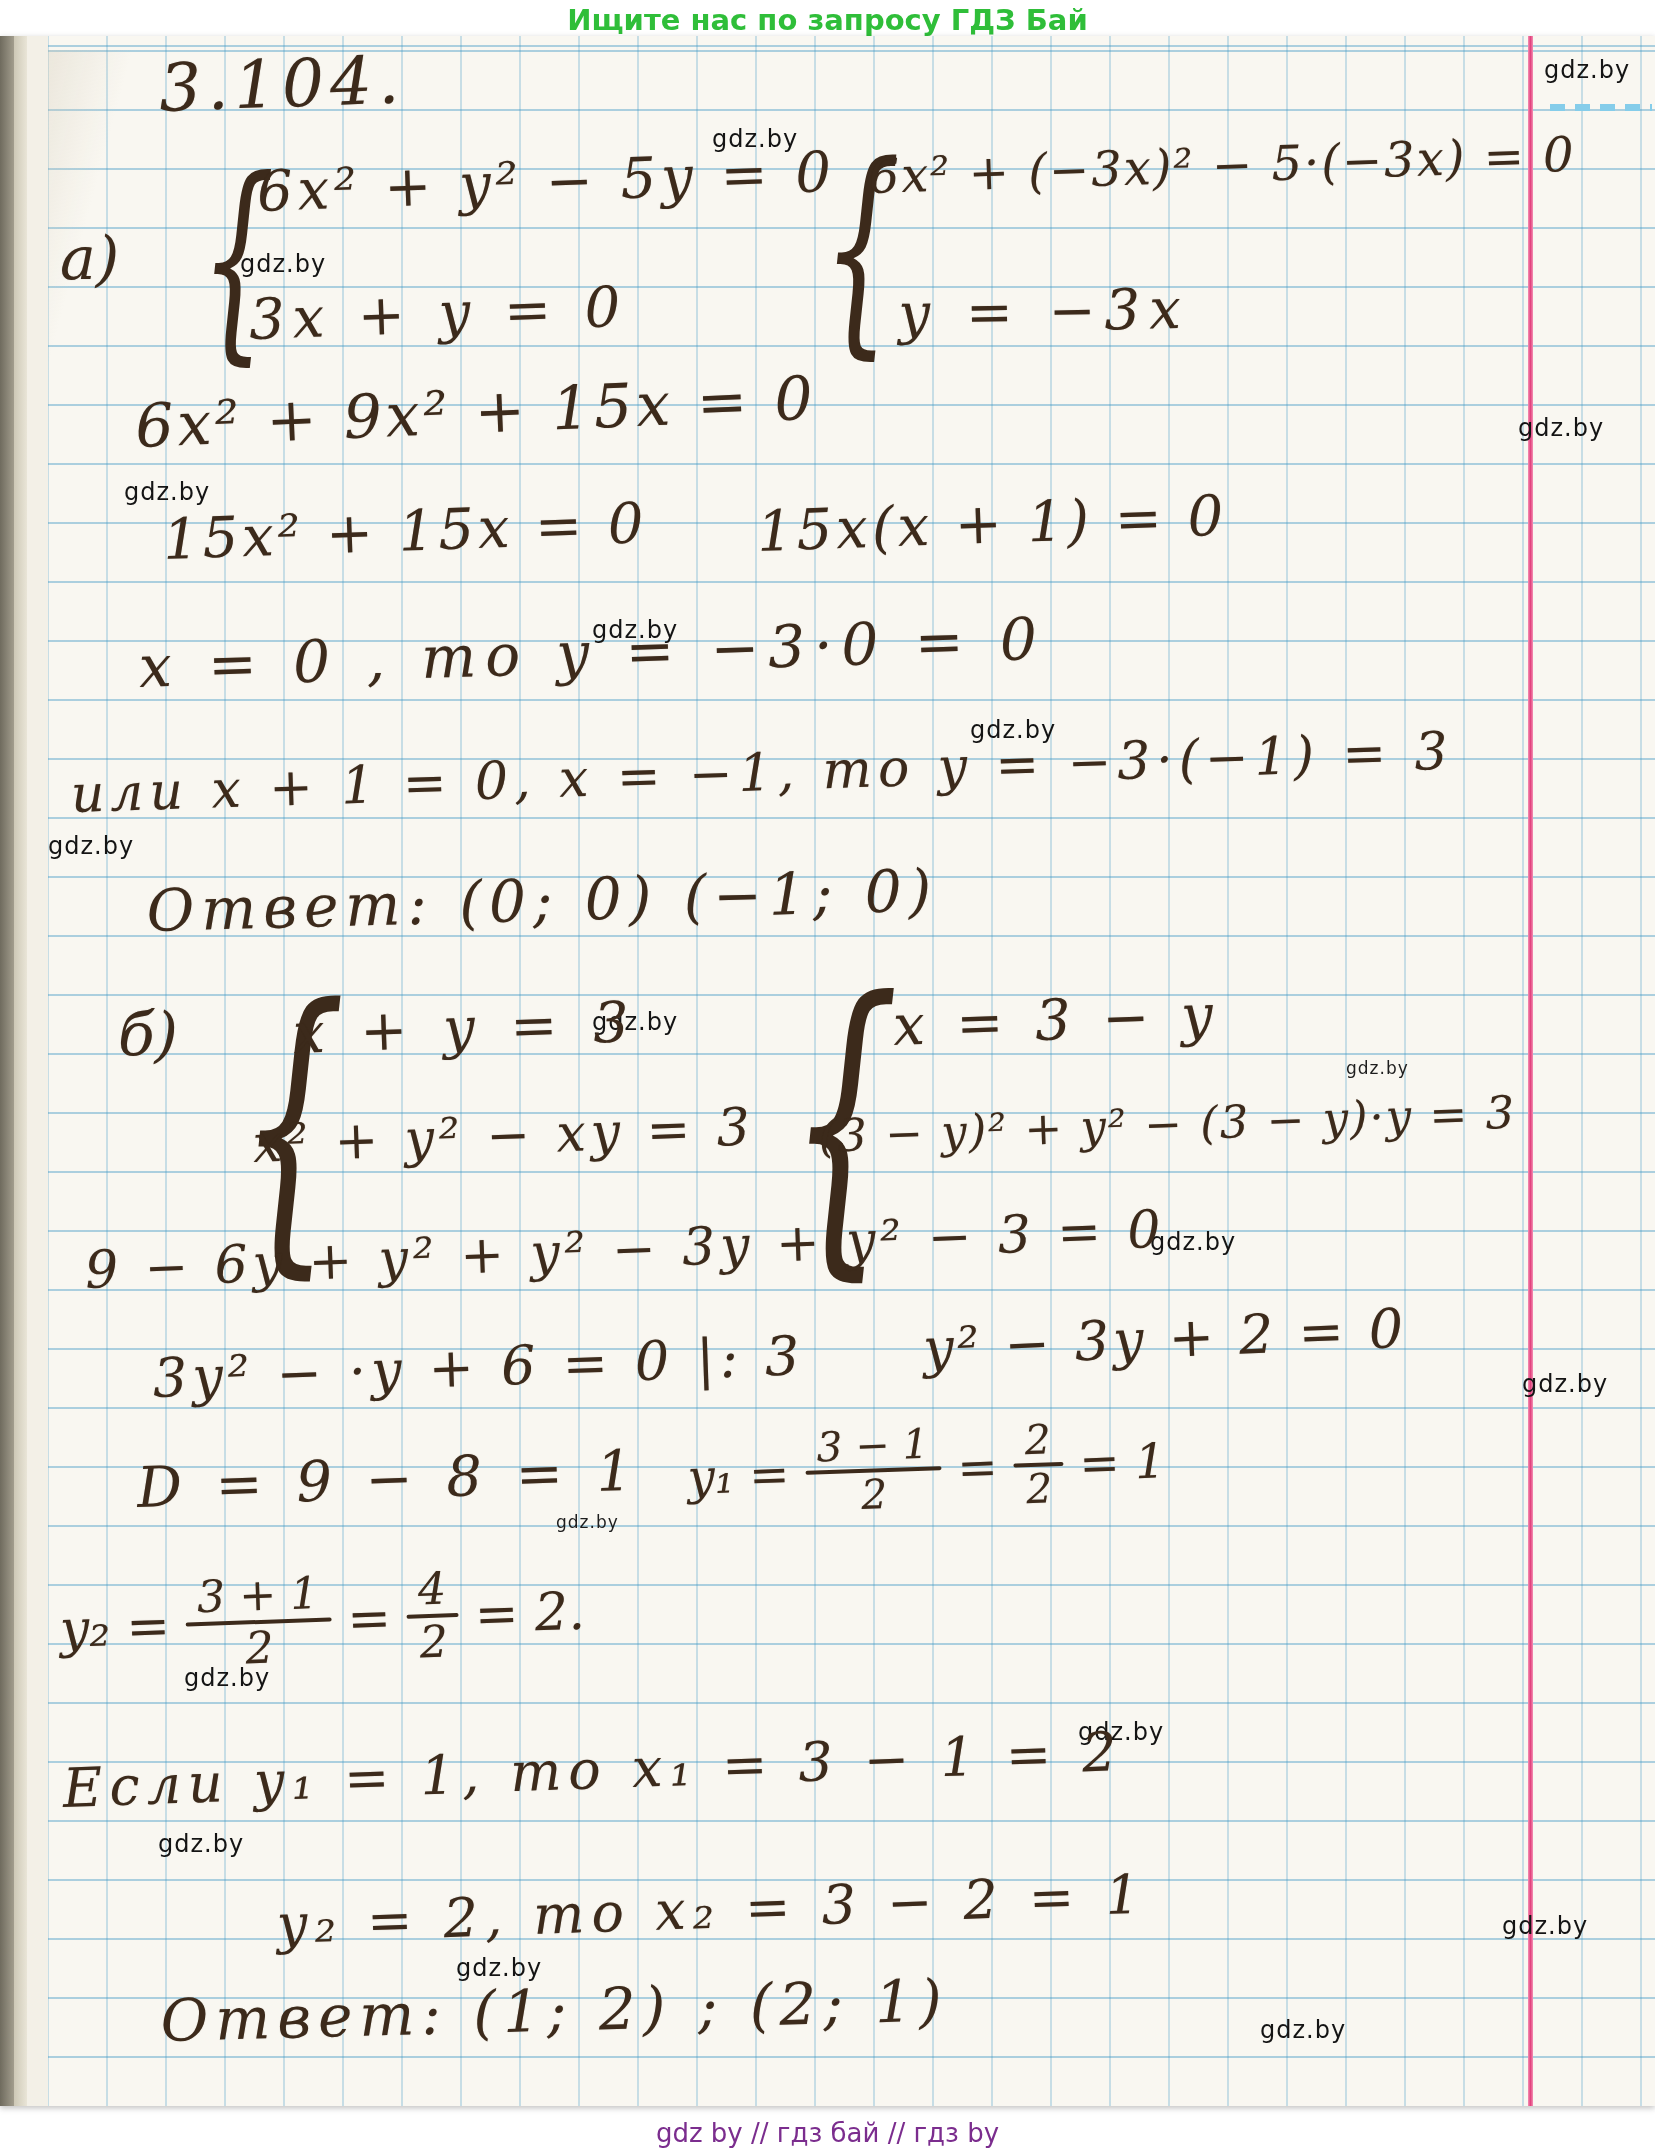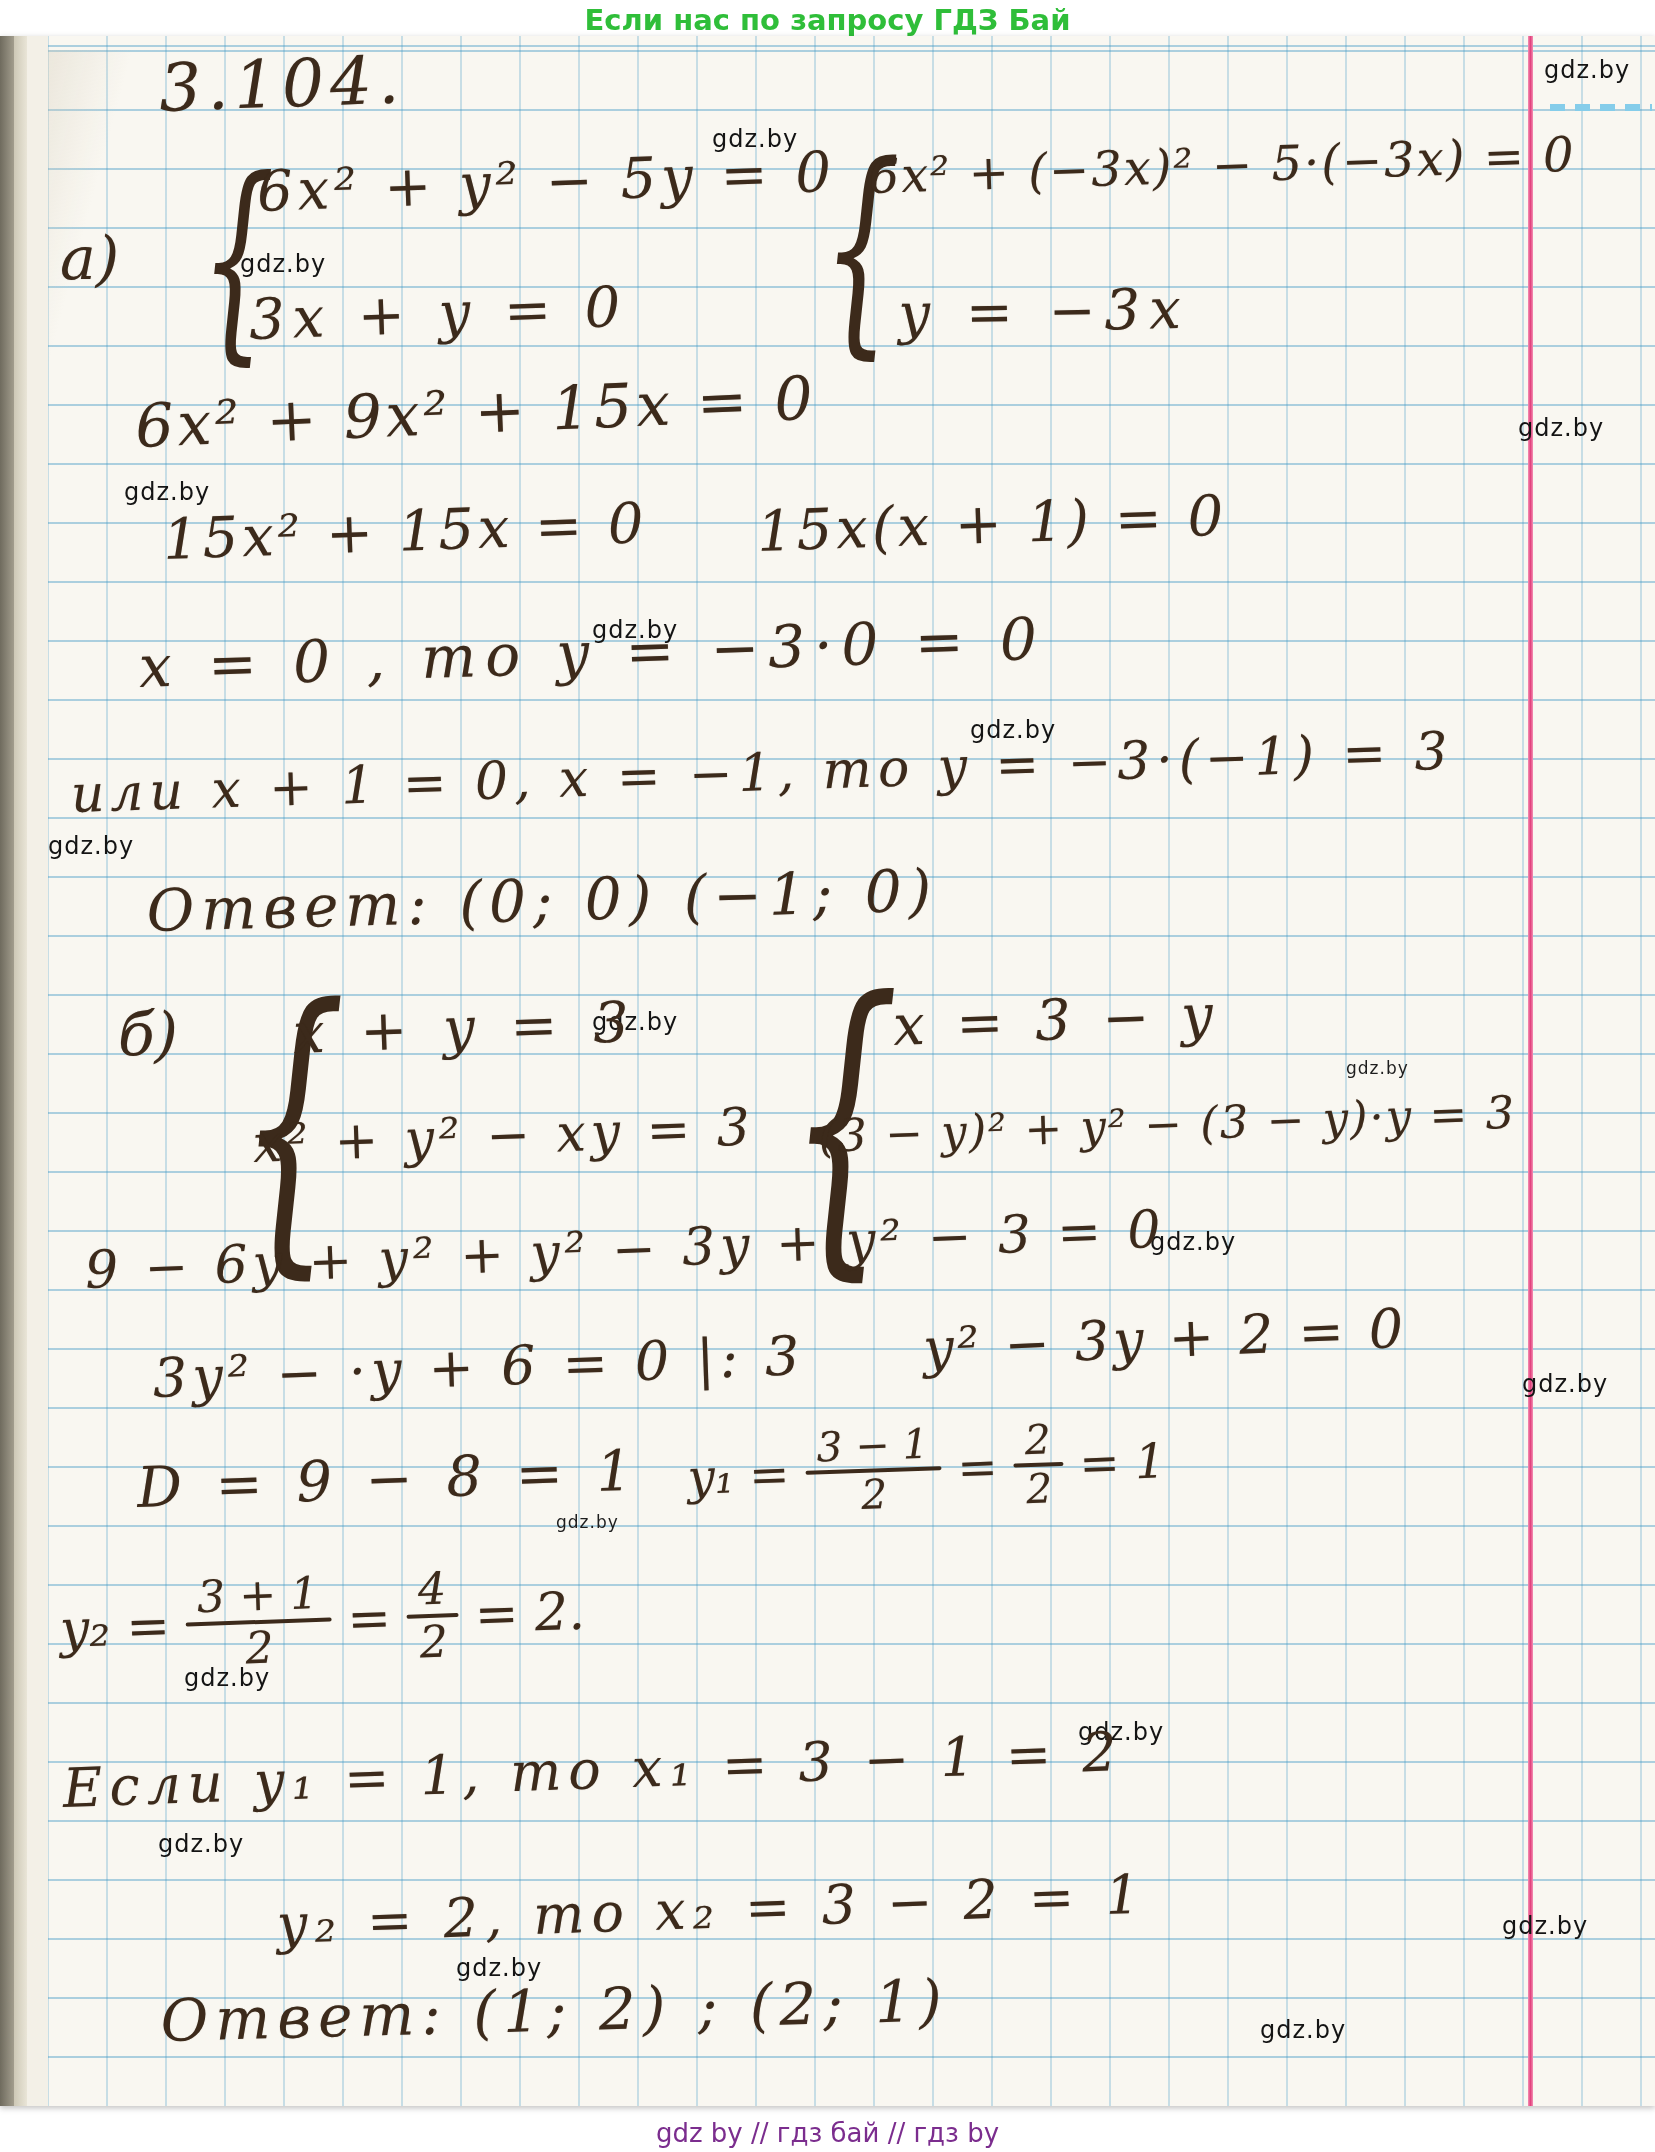--- a/index.html
+++ b/index.html
@@ -80,21 +80,21 @@
   .fline{display:flex;align-items:center;gap:16px;}
   .frac{display:inline-flex;flex-direction:column;align-items:center;}
   .frac .num,.frac .den{font-size:.85em;line-height:1.1;padding:0 12px;}
   .frac .bar{align-self:stretch;height:4px;background:#3c2a1b;border-radius:2px;}
 </style>
 </head>
 <body>
 
 <div class="photo">
 
-  <div class="promo">Если нас по запросу ГДЗ Бай</div>
+  <div class="promo">Ищите нас по запросу ГДЗ Бай</div>
 
   <div class="paper"></div>
   <div class="edge-dark"></div>
   <div class="edge-mid"></div>
   <div class="edge-light"></div>
   <div class="margin-line"></div>
   <div class="dashes"></div>
 
   <div class="wm wm1">gdz.by</div>
   <div class="wm wm2">gdz.by</div>

